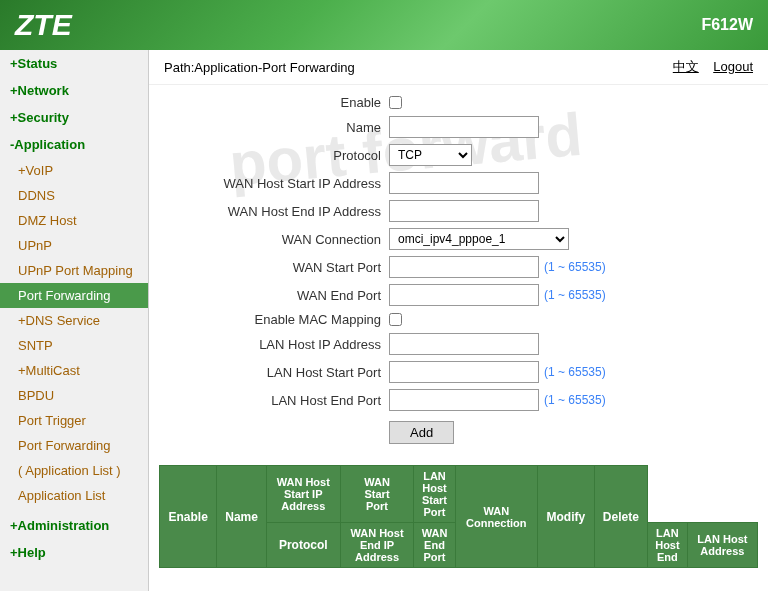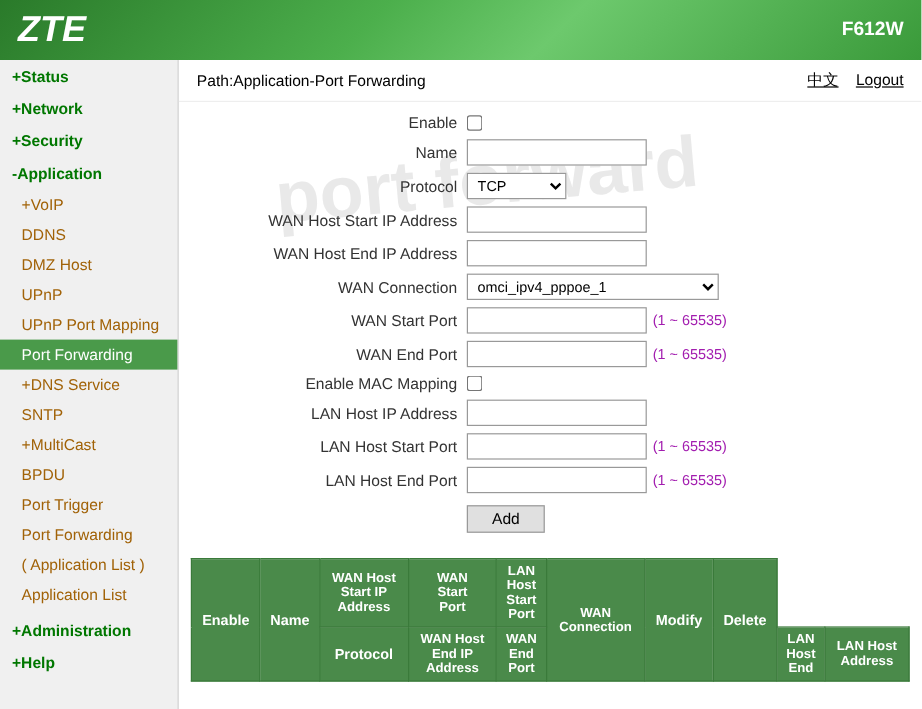--- a/index.html
+++ b/index.html
@@ -105,21 +105,21 @@
       flex-shrink: 0;
     }
     .form-control {
       border: 1px solid #999;
       padding: 2px 4px;
       font-size: 12px;
       background: white;
     }
     input.form-control { width: 150px; height: 22px; }
     select.form-control { height: 22px; }
-    .port-hint { color: #a21caf; font-size: 12px; margin-left: 5px; }
+    .port-hint { color: #3b82f6; font-size: 12px; margin-left: 5px; }
     .add-btn {
       background: #e0e0e0;
       border: 1px solid #999;
       padding: 3px 20px;
       cursor: pointer;
       font-size: 13px;
       margin-left: 220px;
       margin-top: 4px;
     }
 
@@ -213,21 +213,21 @@
         <input type="text" class="form-control" style="">
       </div>
 
       <div class="form-row">
         <div class="form-label">WAN Host End IP Address</div>
         <input type="text" class="form-control" style="">
       </div>
 
       <div class="form-row">
         <div class="form-label">WAN Connection</div>
-        <select class="form-control" style="width:210px;">
+        <select class="form-control" style="width:180px;">
           <option>omci_ipv4_pppoe_1</option>
         </select>
       </div>
 
       <div class="form-row">
         <div class="form-label">WAN Start Port</div>
         <input type="text" class="form-control" style="">
         <span class="port-hint">(1 ~ 65535)</span>
       </div>
 

